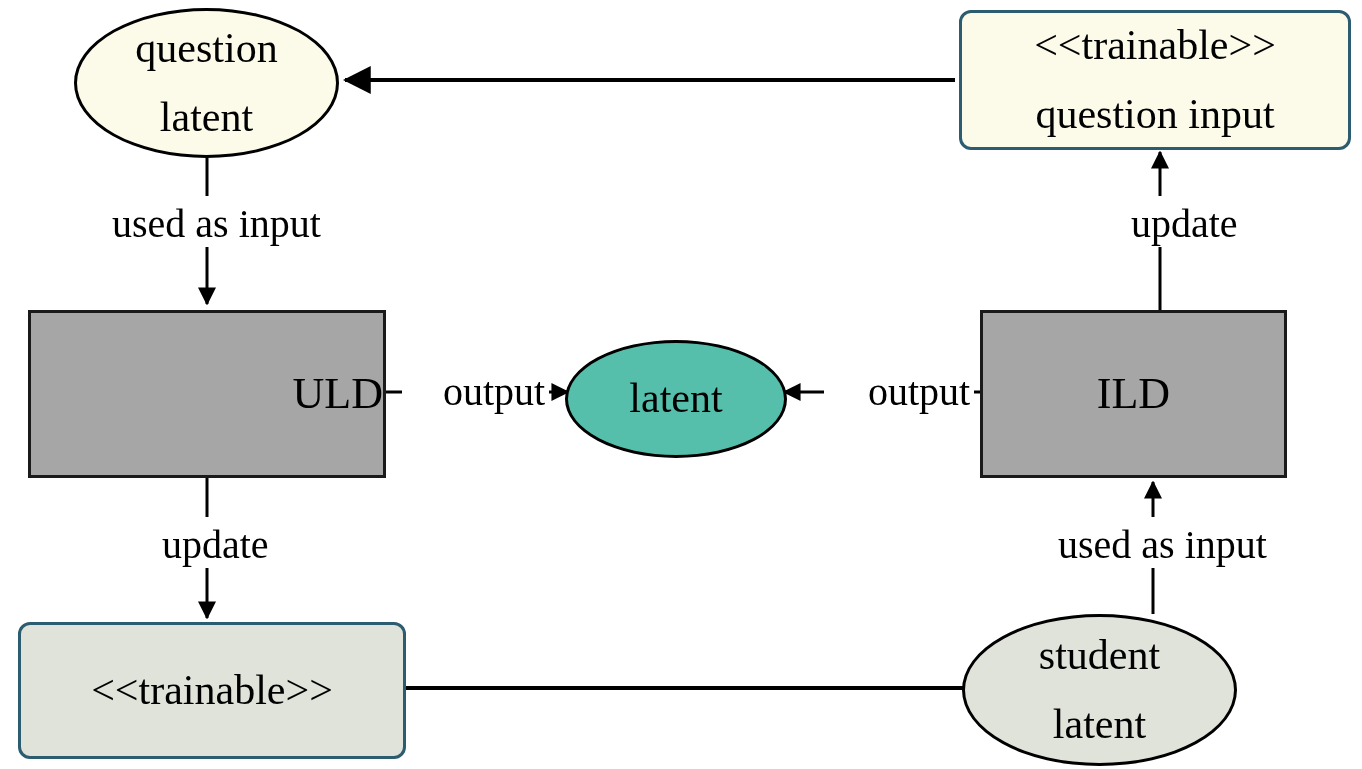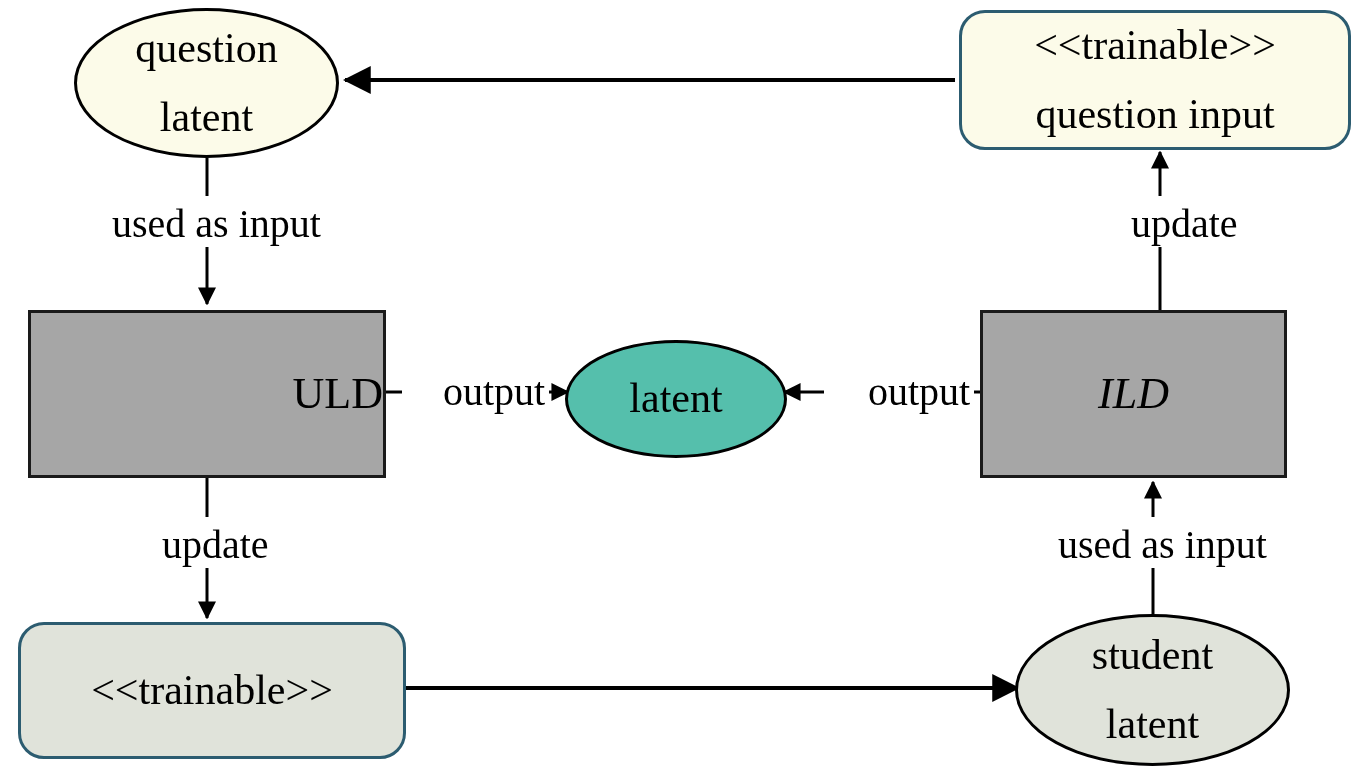--- a/index.html
+++ b/index.html
@@ -50,21 +50,21 @@
   .ellipse.teal    { background: #55bfac; }
 
   
   .rect-gray {
     background: #a6a6a6;
     border: 3px solid #1a1a1a;
   }
 
   
   .rounded {
-    border-radius: 26px;
+    border-radius: 12px;
     border: 3px solid #2c5c70;
   }
   .rounded.cream { background: #fcfbe9; }
   .rounded.sage  { background: #e0e3da; }
 
   
   #node-question-latent {
     left: 74px;  top: 8px;   width: 265px; height: 150px;
     font-size: 42px;
   }
@@ -77,28 +77,27 @@
     font-size: 44px;
     align-items: flex-end;
   }
   #node-answer {
     left: 565px; top: 340px; width: 222px; height: 118px;
     font-size: 42px;
   }
   #node-ild {
     left: 980px; top: 310px; width: 307px; height: 168px;
     font-size: 44px;
-    font-style: italic;
   }
   #node-trainable-student-latent {
     left: 18px;  top: 622px; width: 388px; height: 137px;
     font-size: 42px;
   }
   #node-student-latent {
-    left: 1015px; top: 614px; width: 275px; height: 152px;
+    left: 962px; top: 614px; width: 275px; height: 152px;
     font-size: 42px;
   }
 
   
   .edge-label {
     position: absolute;
     color: #000000;
     font-size: 40px;
     white-space: nowrap;
     background: #ffffff;

